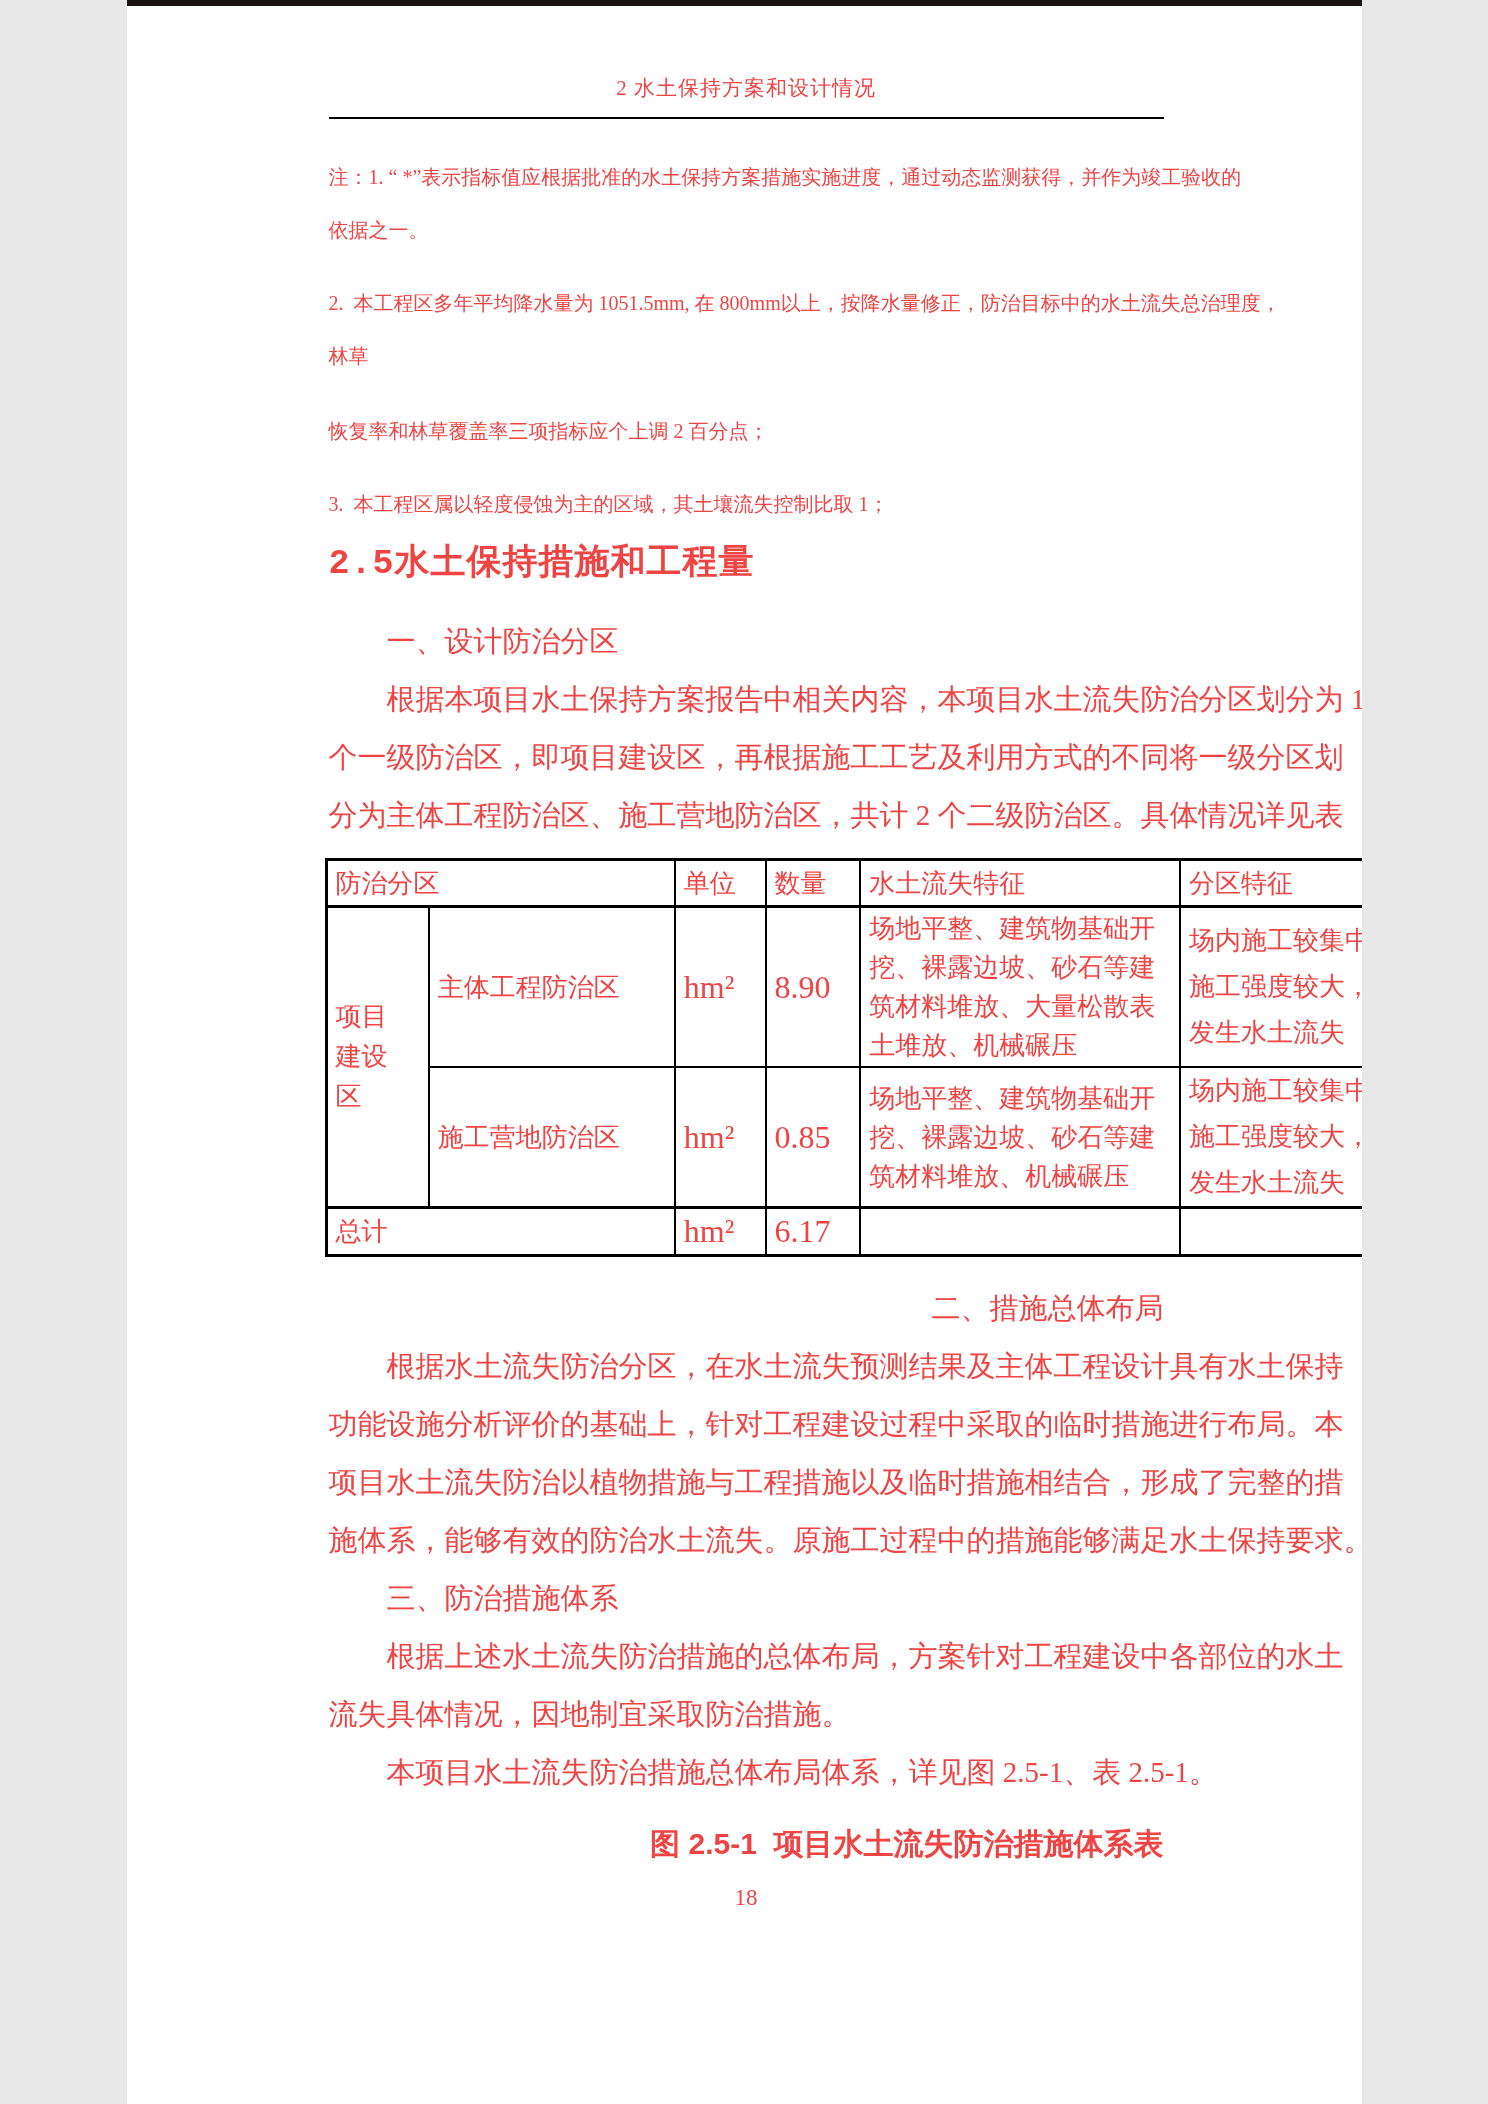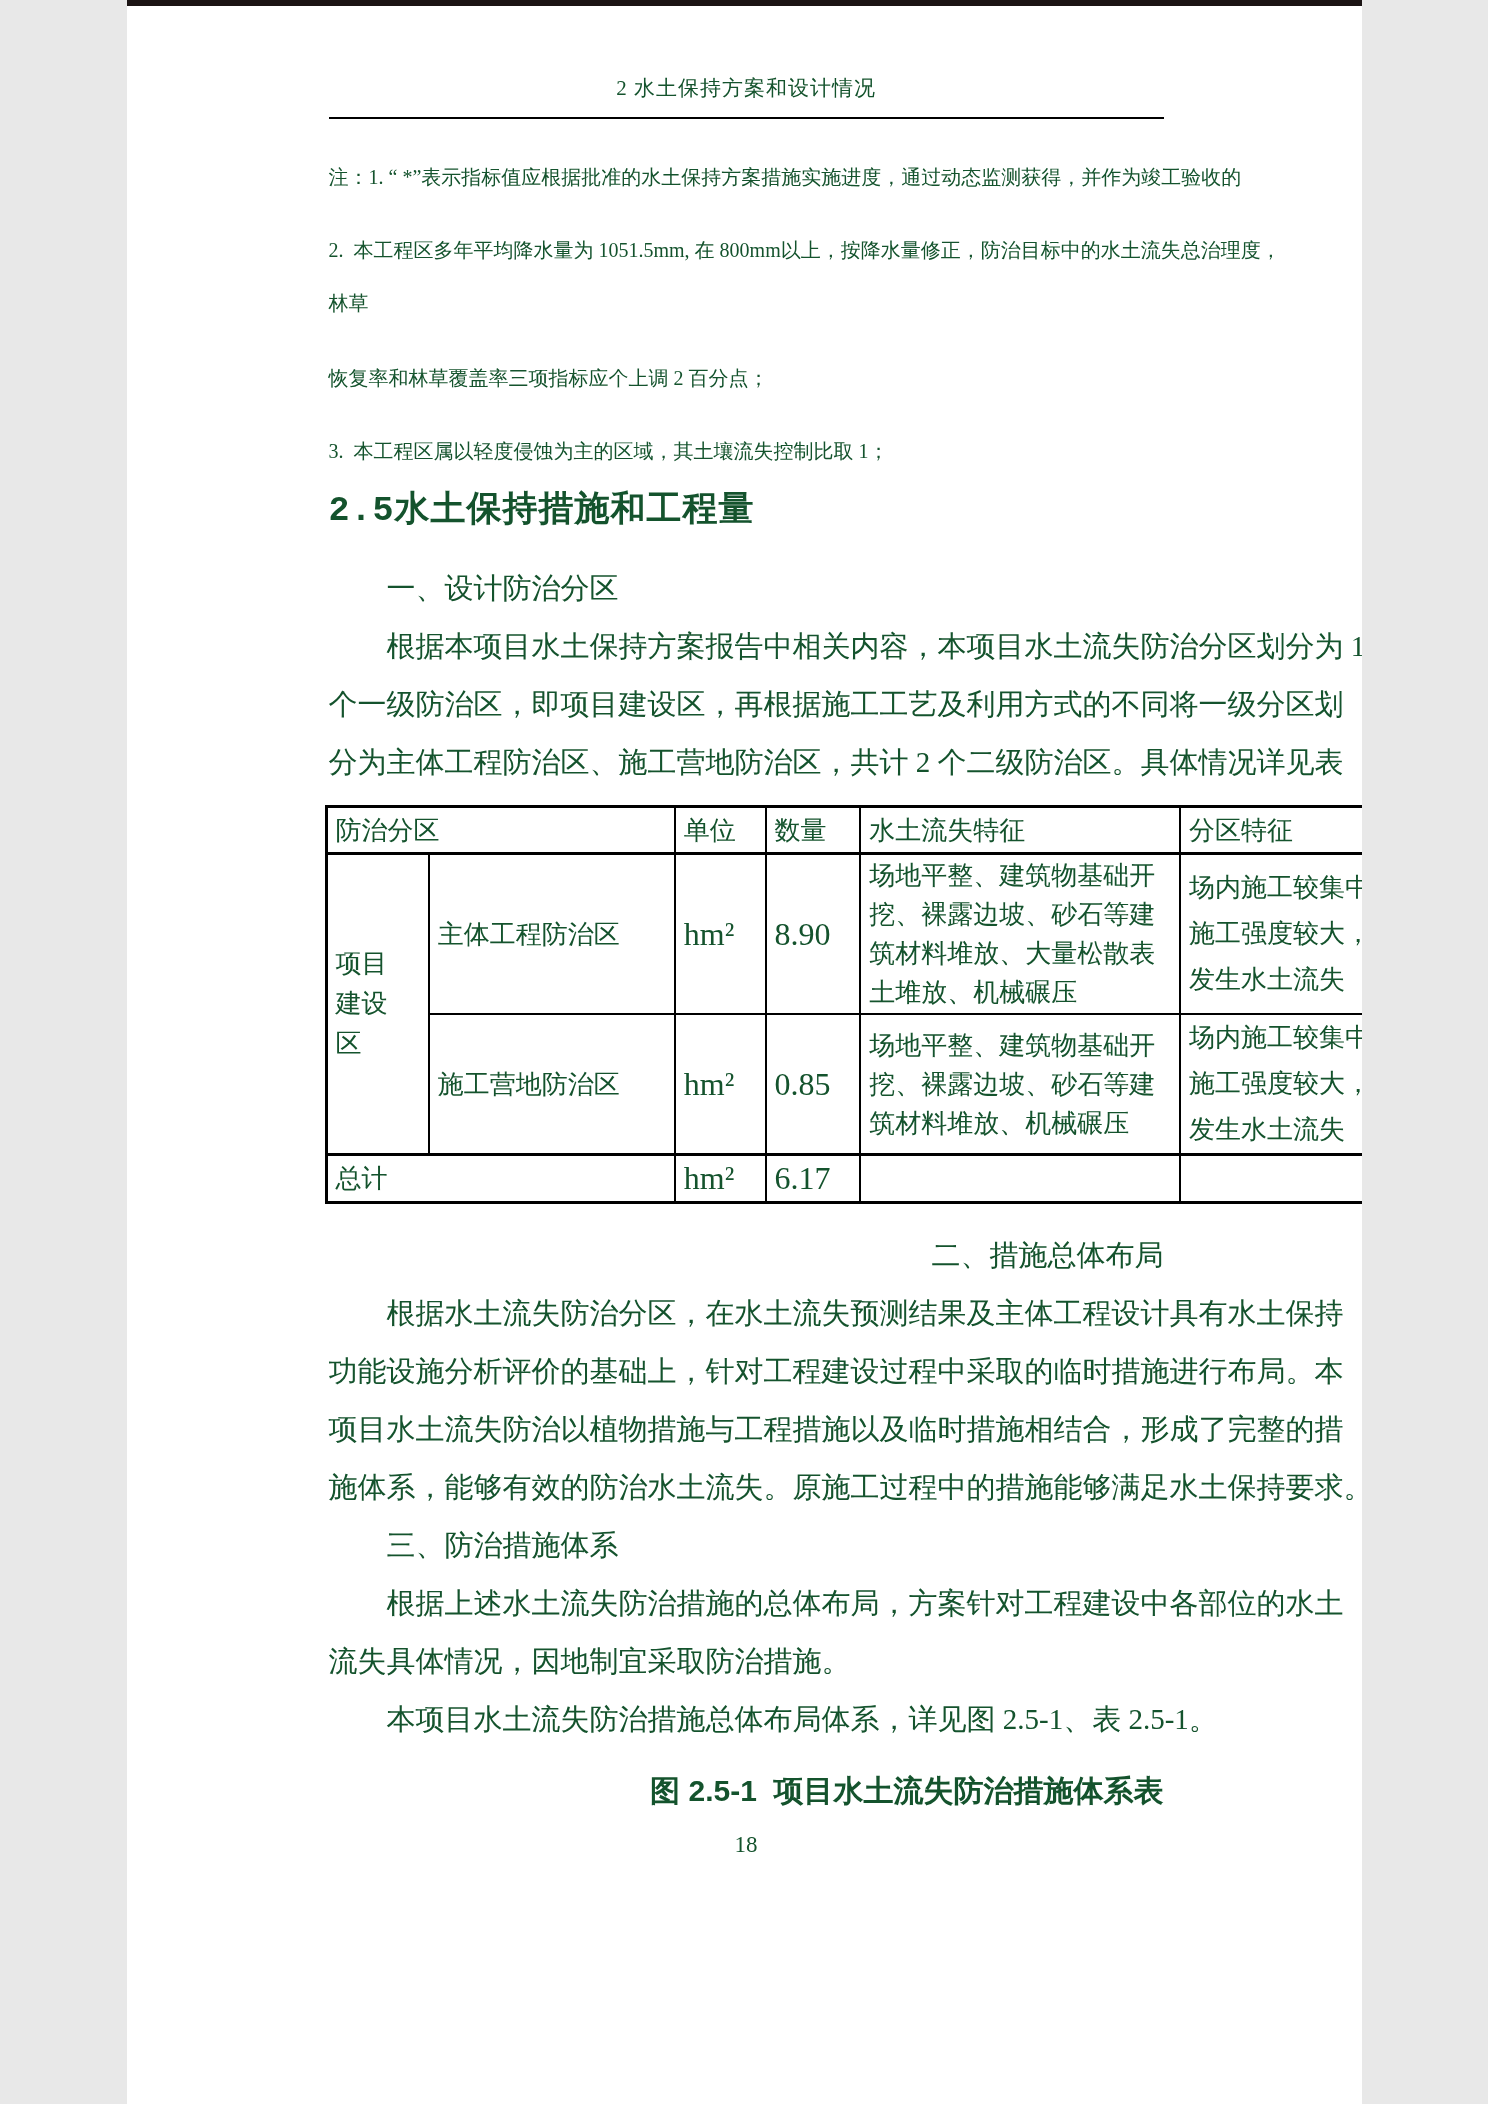--- a/index.html
+++ b/index.html
@@ -2,21 +2,21 @@
 <html><head>
 <meta charset="utf-8">
 <style>
   html,body{margin:0;padding:0;background:#e8e8e8;}
   .page{
     position:relative;
     width:1235px;height:2104px;
     margin:0 auto;
     background:#ffffff;
     overflow:hidden;
-    color:#14532d;
+    color:#ef4444;
     font-family:"Liberation Serif","DejaVu Serif",serif;
   }
   .top-strip{position:absolute;top:0;left:0;width:100%;height:6px;}
   .content{padding:73px 198px 0 202px;}
   .doc-header{text-align:center;font-size:21px;line-height:30px;letter-spacing:1px;}
   .header-rule{border:none;border-top:2px solid #000;margin:14px 0 0 0;height:0;}
   .notes{margin-top:32px;font-size:20px;}
   .note-line{line-height:53px;white-space:pre;}
   .gap{margin-top:20px;}
   .gap-lg{margin-top:22px;}
@@ -61,20 +61,21 @@
 <div class="page">
   <div class="top-strip" style="background:#1b1414;"></div>
 
   <div class="content">
 
     <div class="doc-header">2 水土保持方案和设计情况</div>
     <hr class="header-rule">
 
     <div class="notes">
       <div class="note-line">注：1. “ *”表示指标值应根据批准的水土保持方案措施实施进度，通过动态监测获得，并作为竣工验收的</div>
+      <div class="note-line">依据之一。</div>
       <div class="note-line gap">2.  本工程区多年平均降水量为 1051.5mm, 在 800mm以上，按降水量修正，防治目标中的水土流失总治理度，</div>
       <div class="note-line">林草</div>
       <div class="note-line gap-lg">恢复率和林草覆盖率三项指标应个上调 2 百分点；</div>
       <div class="note-line gap">3.  本工程区属以轻度侵蚀为主的区域，其土壤流失控制比取 1；</div>
     </div>
 
     <div class="sec-heading">2.5水土保持措施和工程量</div>
 
     <div class="body-line indent subhead">一、设计防治分区</div>
 

